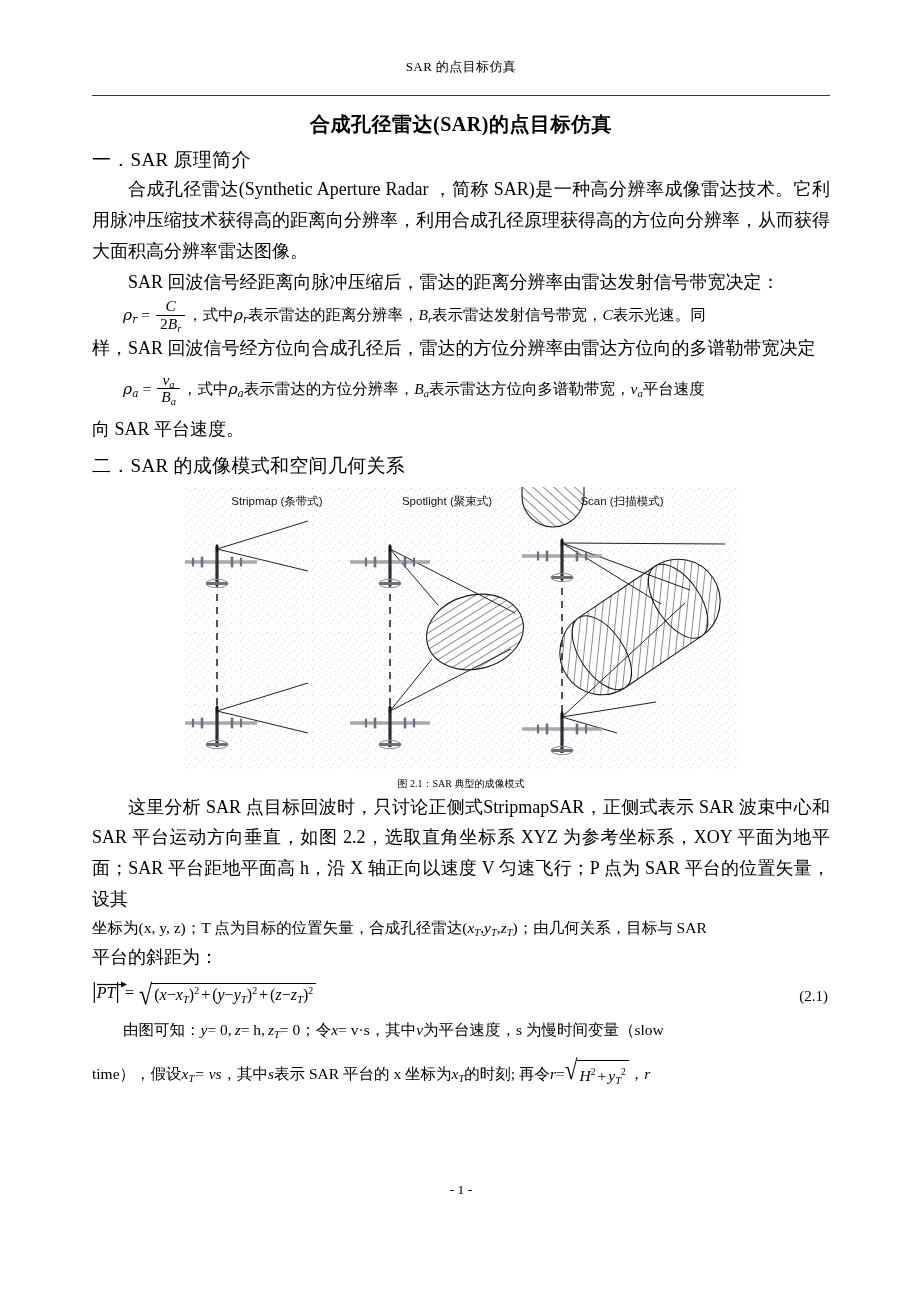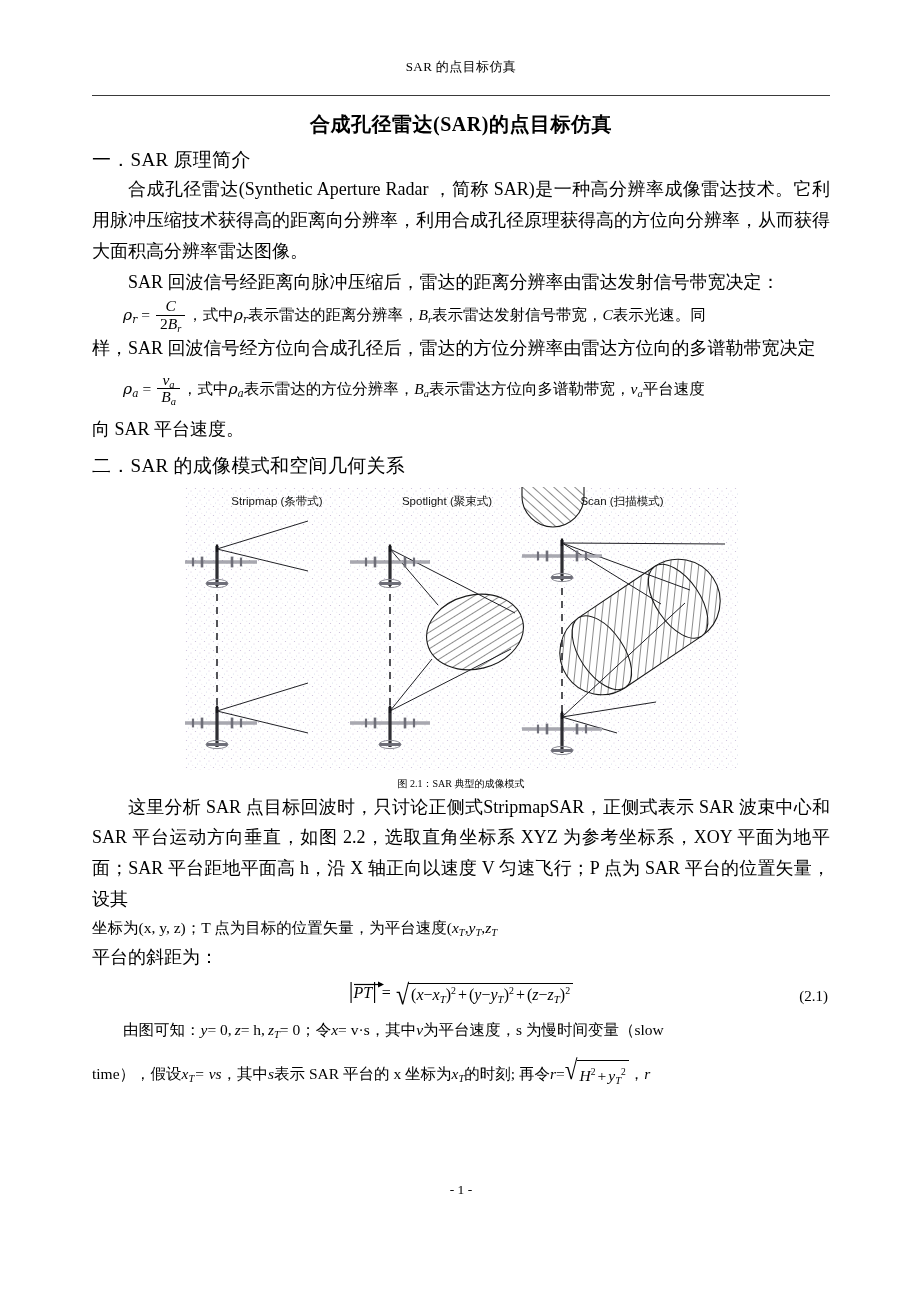--- a/index.html
+++ b/index.html
@@ -150,21 +150,20 @@
     font-style: normal;
   }
 
   .eq-block {
     position: relative;
     margin: 6px 0 4px 0;
     font-size: 16px;
     min-height: 34px;
   }
   .eq-center {
-    text-align: center;
   }
   .eq-num {
     position: absolute;
     right: 2px;
     top: 50%;
     transform: translateY(-50%);
     font-size: 15px;
     font-style: normal;
   }
 
@@ -343,26 +342,27 @@
             <use href="#plane" x="377" y="242"></use>
           </g>
         </svg>
       </div>
       <div class="figcap">图 2.1：SAR 典型的成像模式</div>
     </div>
 
     <p class="para">这里分析 SAR 点目标回波时，只讨论正侧式StripmapSAR，正侧式表示 SAR 波束中心和 SAR 平台运动方向垂直，如图 2.2，选取直角坐标系 XYZ 为参考坐标系，XOY 平面为地平面；SAR 平台距地平面高 h，沿 X 轴正向以速度 V 匀速飞行；P 点为 SAR 平台的位置矢量，设其</p>
 
     <div class="runline">
-      <span>坐标为(x, y, z)；T 点为目标的位置矢量，为平台速度(</span>
+      <span>坐标为(x, y, z)；T 点为目标的位置矢量，合成孔径雷达(</span>
       <span class="mi"><span>x</span><sub class="ms">T</sub></span>
       <span>, </span>
       <span class="mi"><span>y</span><sub class="ms">T</sub></span>
       <span>, </span>
       <span class="mi"><span>z</span><sub class="ms">T</sub></span>
+      <span>)；由几何关系，目标与 SAR</span>
     </div>
 
     <p class="para noind">平台的斜距为：</p>
 
     <div class="eq-block">
       <div class="eq-center">
         <span class="abs">|</span><span class="vecbar"><svg class="arrow" viewBox="0 0 30 7" preserveAspectRatio="none">
               <line x1="0" y1="3.5" x2="28" y2="3.5" stroke="#000" stroke-width="1.2"></line>
               <polygon points="30,3.5 24,0.6 24,6.4" fill="#000"></polygon>
             </svg><span class="mi">P</span><span class="mi">T</span></span><span class="abs">|</span><span class="mn" style="padding:0 5px">=</span><span class="sqrt">

